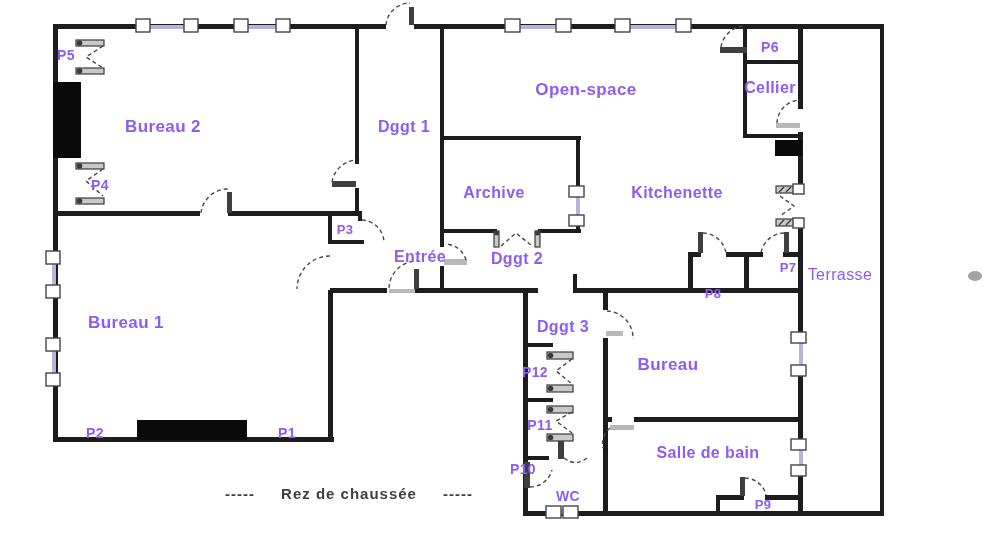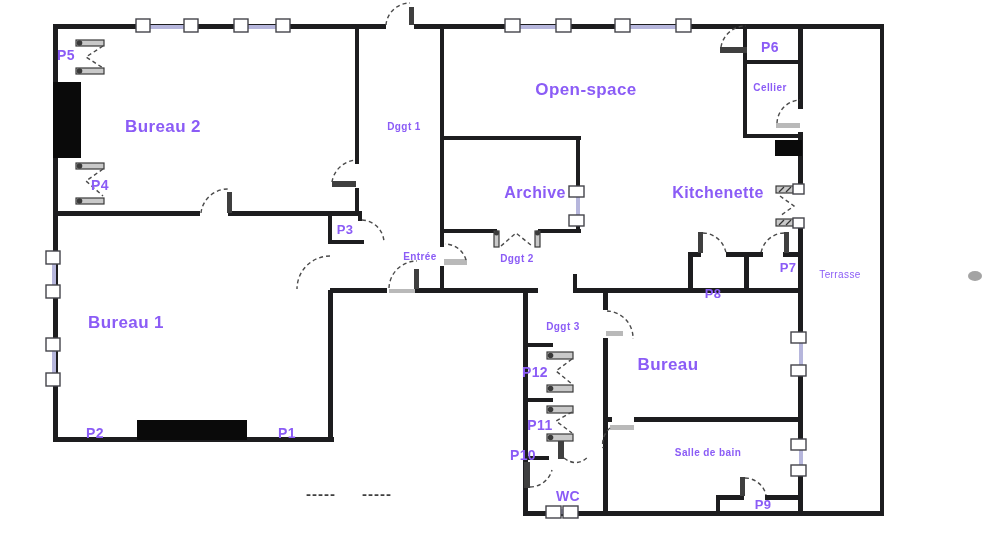--- a/index.html
+++ b/index.html
@@ -7,22 +7,22 @@
     position:relative;width:984px;height:554px;background:#ffffff;
     font-family:"Liberation Sans","DejaVu Sans",sans-serif;overflow:hidden;
   }
   #plan-svg{position:absolute;left:0;top:0;}
   .lbl{
     position:absolute;transform:translate(-50%,-50%);
     color:#8b5cf6;font-weight:bold;white-space:nowrap;
     letter-spacing:.4px;line-height:1;user-select:none;
   }
   .lbl.f17{font-size:17px;}
-  .lbl.f16{font-size:16px;margin-left:41px;}
-  .lbl.f15{font-size:10px;}
+  .lbl.f16{font-size:16px;}
+  .lbl.f15{font-size:16px;}
   .lbl.f14{font-size:14px;}
   .lbl.f13{font-size:13px;}
   .lbl.normal{font-weight:normal;}
   #caption{
     position:absolute;transform:translate(-50%,-50%);
     display:flex;gap:26px;align-items:center;
     color:#3f3f3f;font-weight:bold;font-size:15px;letter-spacing:1px;white-space:nowrap;
   }
   .wall{fill:#1d1d1f;}
   .cap{fill:#ffffff;stroke:#44444a;stroke-width:1.4;}
@@ -286,24 +286,25 @@
   <div class="lbl f15" style="left:708px;top:453px;">Salle de bain</div>
   <div class="lbl f14" style="left:568px;top:496px;">WC</div>
 
   <div class="lbl f14" style="left:66px;top:55px;">P5</div>
   <div class="lbl f14" style="left:72px;top:185px;margin-left:28px;">P4</div>
   <div class="lbl f13" style="left:345px;top:229px;">P3</div>
   <div class="lbl f14" style="left:770px;top:47px;">P6</div>
   <div class="lbl f13" style="left:788px;top:267px;">P7</div>
   <div class="lbl f13" style="left:713px;top:273px;margin-top:20px;">P8</div>
   <div class="lbl f13" style="left:757px;top:504px;padding-left:12px;">P9</div>
-  <div class="lbl f14" style="left:523px;top:455px;">P10</div>
+  <div class="lbl f14" style="left:523px;top:469px;">P10</div>
   <div class="lbl f14" style="left:540px;top:425px;">P11</div>
   <div class="lbl f14" style="left:535px;top:372px;">P12</div>
   <div class="lbl f14" style="left:95px;top:433px;">P2</div>
   <div class="lbl f14" style="left:287px;top:433px;">P1</div>
 
   <div id="caption" style="left:349px;top:493px;">
     <span>-----</span>
+    <span>Rez de chaussée</span>
     <span>-----</span>
   </div>
 
 </div>
 
 </body></html>

